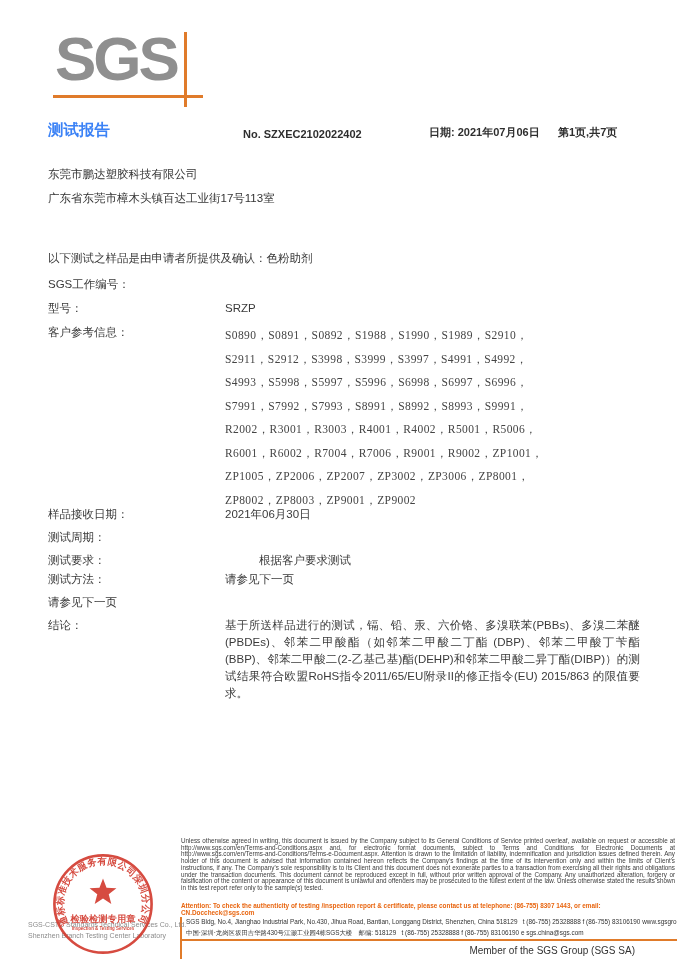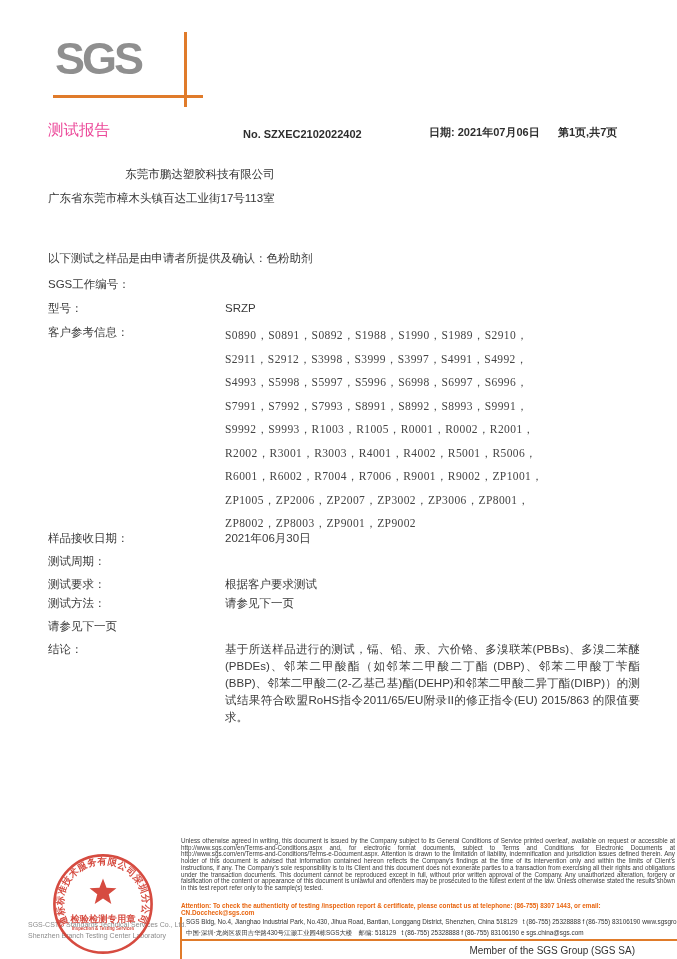--- a/index.html
+++ b/index.html
@@ -6,45 +6,45 @@
   html,body { background:#e9e9e9; }
   .page {
     position:relative; width:677px; height:959px; margin:0 auto;
     background:#ffffff; overflow:hidden;
     font-family:"Liberation Sans","DejaVu Sans",sans-serif;
     color:#333;
   }
   
   .logo-text {
     position:absolute; left:55px; top:26px;
-    font-size:45px; font-weight:bold; color:#8f8f8f;
+    font-size:62px; font-weight:bold; color:#8f8f8f;
     letter-spacing:-3px; line-height:66px;
   }
   .logo-hline { position:absolute; left:53px; top:95px; width:150px; height:2.5px; background:#e07b2a; }
   .logo-vline { position:absolute; left:184px; top:32px; width:2.5px; height:75px; background:#e07b2a; }
 
   
   .title-row {
     position:absolute; left:48px; top:120px; right:20px;
     display:grid; grid-template-columns:179px 186px 129px auto;
     align-items:end;
   }
-  .title-row .doc-title { font-size:15.5px; font-weight:normal; color:#ec4899; }
+  .title-row .doc-title { font-size:15.5px; font-weight:bold; color:#3b82f6; }
   .title-row .meta { font-size:11px; font-weight:600; color:#2e2e2e; padding-bottom:1px;padding-left:16px; }
 
   
-  .applicant { position:absolute; left:48px; top:162px; font-size:11.5px; line-height:24px; color:#343434;text-align:right; }
+  .applicant { position:absolute; left:48px; top:162px; font-size:11.5px; line-height:24px; color:#343434; }
 
   
   .body { position:absolute; left:48px; top:250px; right:37px; font-size:11.5px; line-height:16px; color:#3a3a3a; }
   .intro { margin-bottom:10px; }
   .kv { display:flex; margin-bottom:8px; }
   .kv .lbl { width:177px; flex:none; }
   .kv .val { flex:1; }
-  .kv.tight { margin-bottom:3px; }
+  .kv.tight { margin-bottom:3px;gap:34px; }
   .kv.gap7 { margin-bottom:7px; }
   .ref-lines { flex:1; }
   .ref-line { line-height:23.5px; letter-spacing:0.4px; color:#444;font-family:Liberation Serif, serif; }
   .kv.refblock { margin-bottom:-6px; }
   .conclusion-text { line-height:17px; text-align:justify; }
 
   
   .fineprint {
     position:absolute; left:181px; top:838px; width:494px;
     font-size:6.3px; line-height:6.7px; text-align:justify; color:#3c3c3c;
@@ -103,21 +103,20 @@
       <span class="val">SRZP</span>
     </div>
 
     <div class="kv refblock">
       <span class="lbl">客户参考信息：</span>
       <div class="ref-lines">
         <div class="ref-line">S0890，S0891，S0892，S1988，S1990，S1989，S2910，</div>
         <div class="ref-line">S2911，S2912，S3998，S3999，S3997，S4991，S4992，</div>
         <div class="ref-line">S4993，S5998，S5997，S5996，S6998，S6997，S6996，</div>
         <div class="ref-line">S7991，S7992，S7993，S8991，S8992，S8993，S9991，</div>
-        <div class="ref-line">S9992，S9993，R1003，R1005，R0001，R0002，R2001，</div>
         <div class="ref-line">R2002，R3001，R3003，R4001，R4002，R5001，R5006，</div>
         <div class="ref-line">R6001，R6002，R7004，R7006，R9001，R9002，ZP1001，</div>
         <div class="ref-line">ZP1005，ZP2006，ZP2007，ZP3002，ZP3006，ZP8001，</div>
         <div class="ref-line">ZP8002，ZP8003，ZP9001，ZP9002</div>
       </div>
     </div>
 
     <div class="kv gap7">
       <span class="lbl">样品接收日期：</span>
       <span class="val">2021年06月30日</span>

